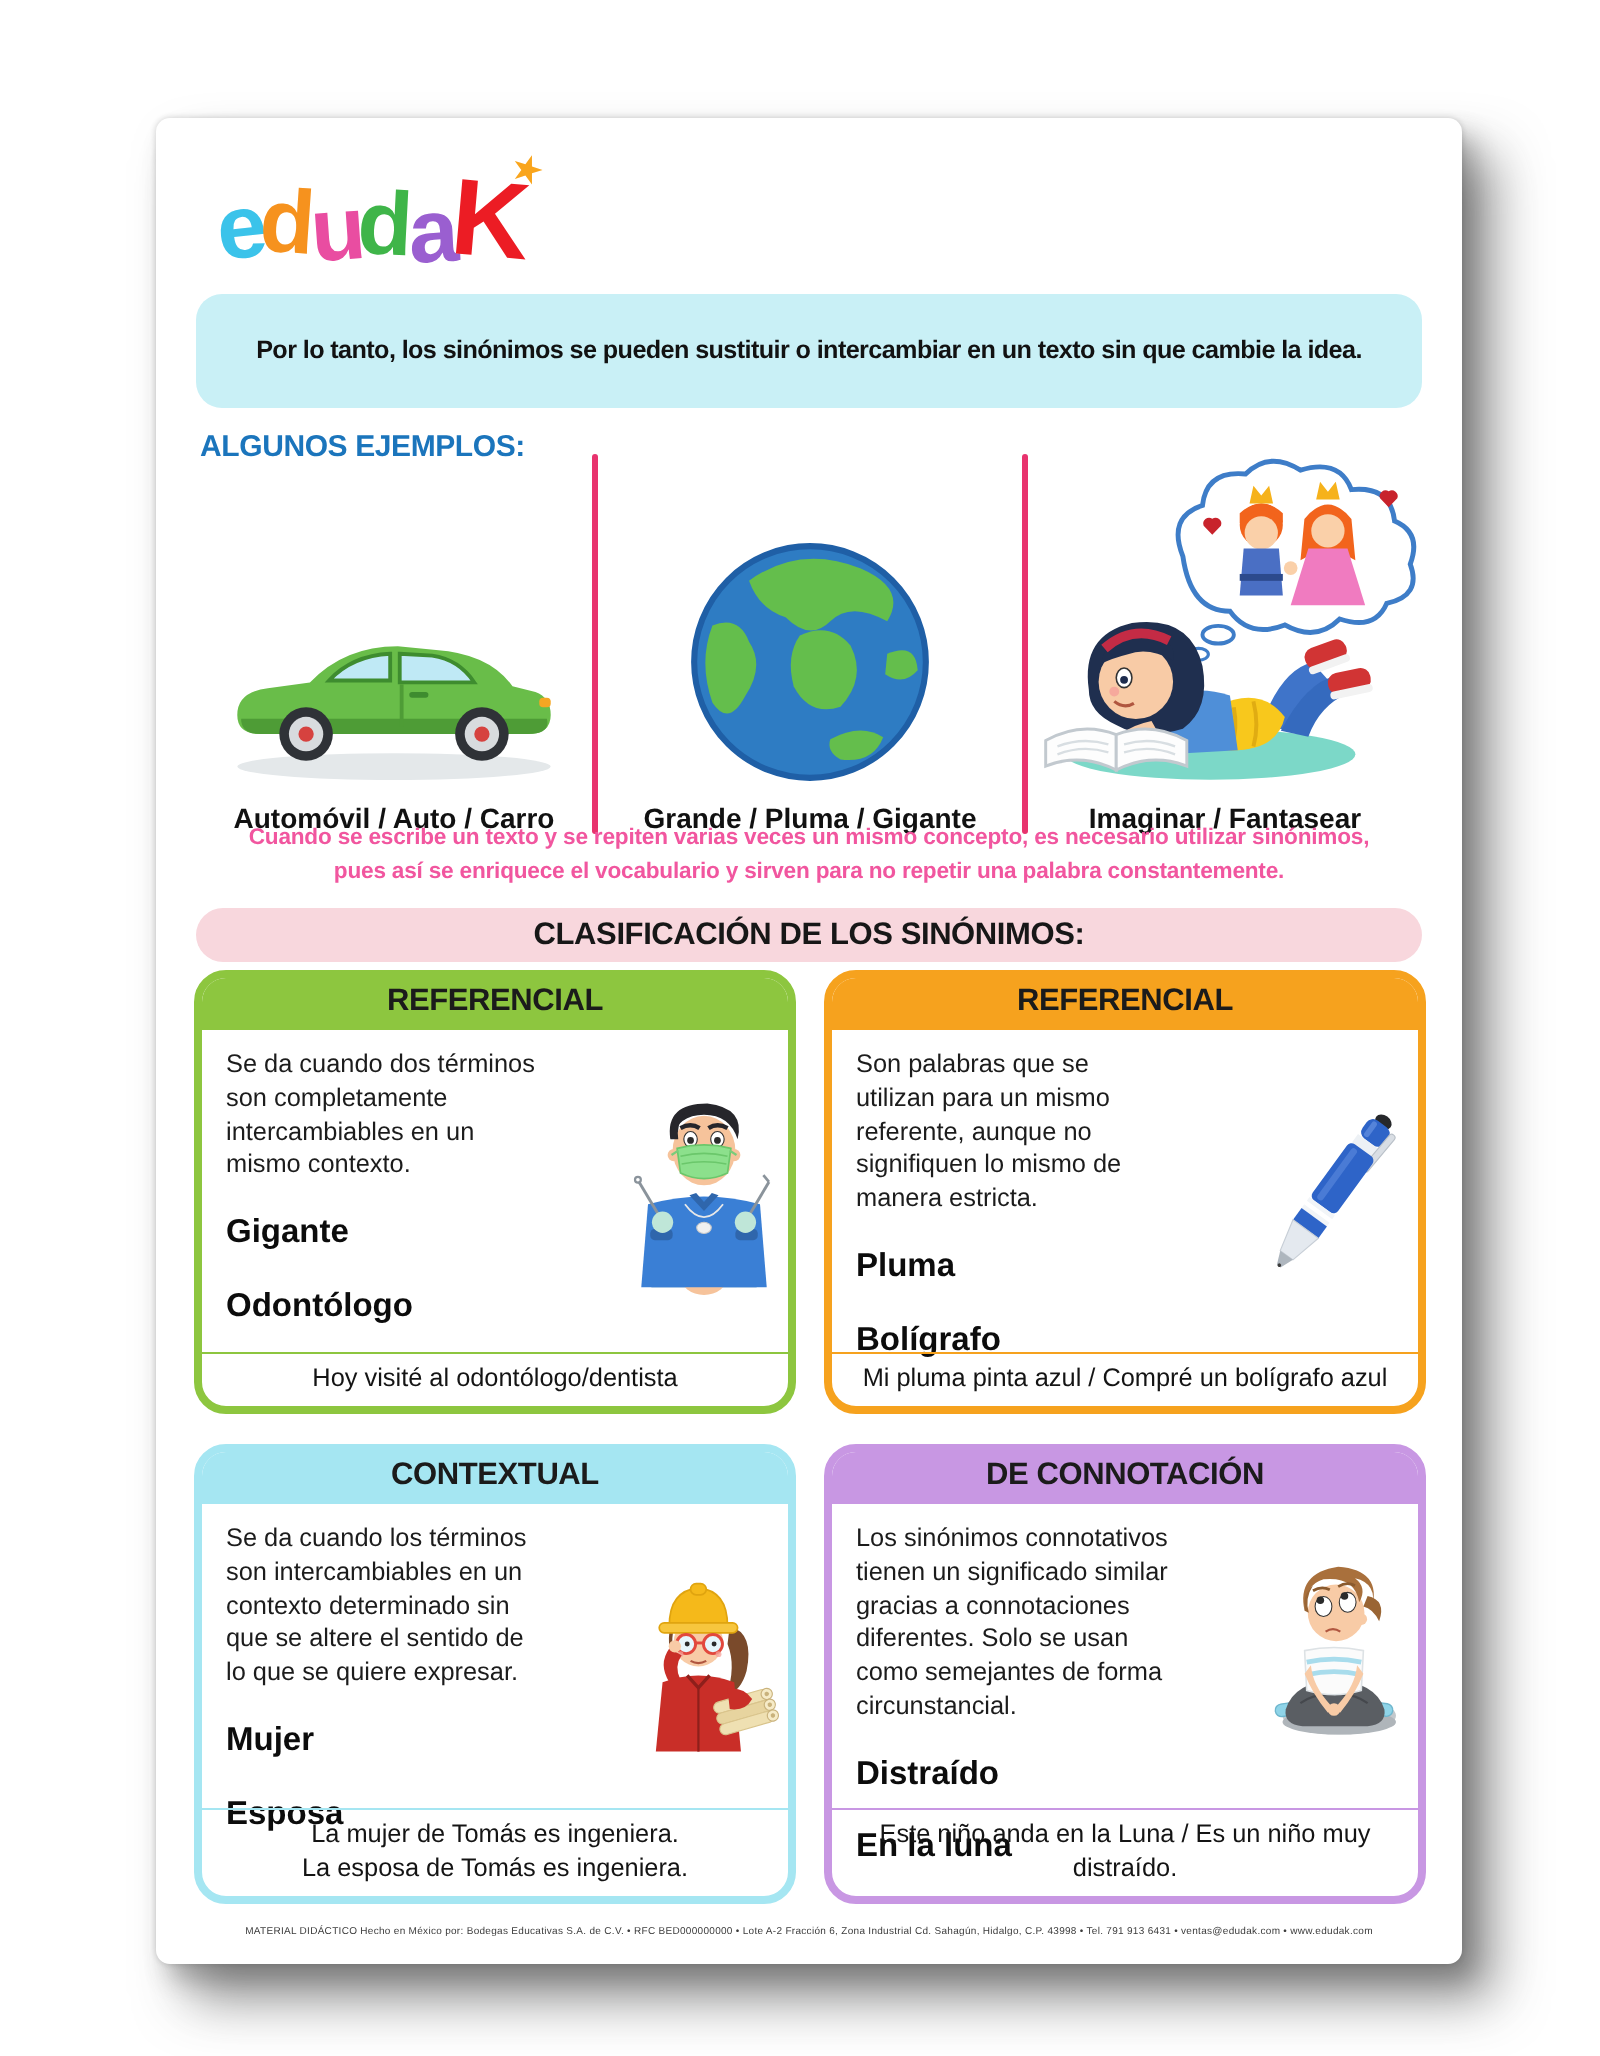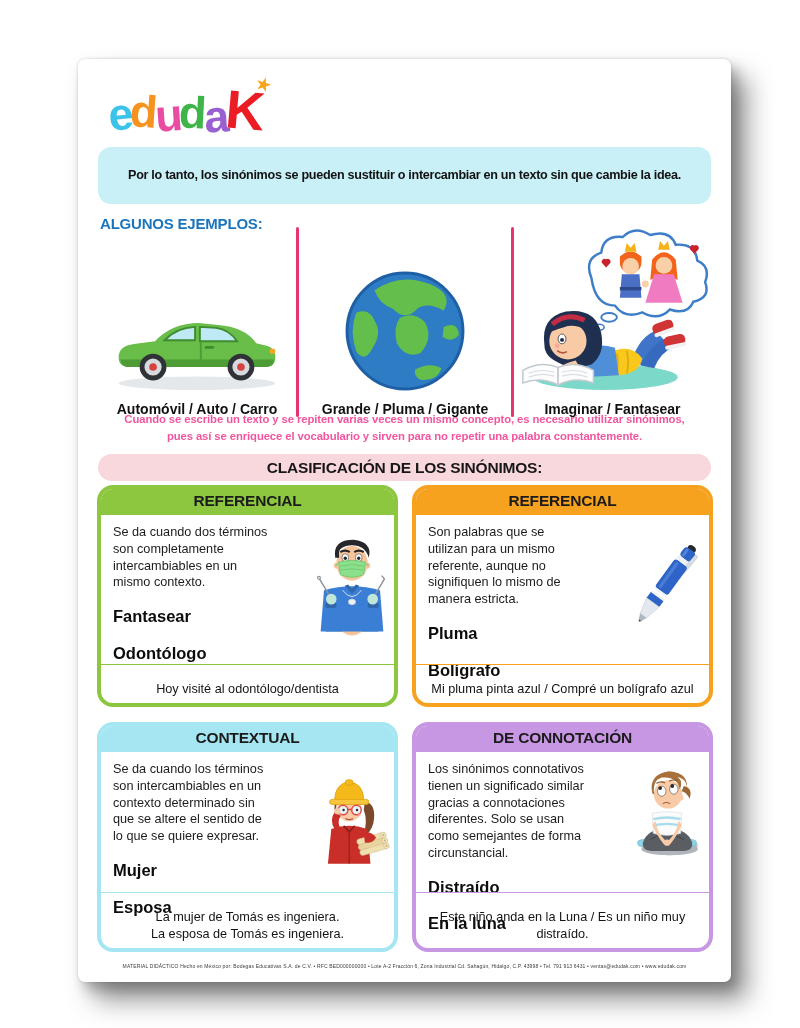--- a/index.html
+++ b/index.html
@@ -53,21 +53,21 @@
     font-size:15.5px; font-weight:bold; color:#171717; letter-spacing:-0.2px;
   }
 
   .cards { position:absolute; left:19px; top:426px; display:grid; grid-template-columns:301px 301px; grid-template-rows:222px 230px; column-gap:14px; row-gap:15px; }
   .card { border:4px solid var(--accent,#999); border-radius:16px; background:#fff; display:flex; flex-direction:column; overflow:hidden; }
   .card-header { background:var(--accent,#999); text-align:center; font-weight:bold; font-size:15.5px; color:#1b1b1b; padding:3px 0 5px; letter-spacing:-0.2px; }
   .card-body { flex:1; display:flex; padding:9px 0 0 12px; min-height:0;gap:41px; }
   .card-text { width:156px; flex-shrink:0; font-size:12.7px; line-height:1.32; color:#1c1c1c; }
   .card-word { font-weight:bold; font-size:16.5px; margin-top:15px; color:#0c0c0c; }
   .card-art { flex:1; display:flex; align-items:flex-end; justify-content:center; min-width:0; overflow:hidden; }
-  .card-footer { border-top:1.5px solid var(--accent,#999); text-align:center; font-size:12.7px; color:#141414; padding:16px 4px 6px; white-space:pre-line; line-height:1.3; }
+  .card-footer { border-top:1.5px solid var(--accent,#999); text-align:center; font-size:12.7px; color:#141414; padding:4px 4px 6px; white-space:pre-line; line-height:1.3; }
 
   .poster-footer { position:absolute; left:40px; right:40px; bottom:13px; text-align:center; font-size:5px; color:#3c3c3c; letter-spacing:.15px; }
 </style>
 </head>
 <body>
 
 <div class="canvas">
   <div class="poster">
 
     <div class="logo">
@@ -183,21 +183,21 @@
 
     <div class="class-bar" style="--accent: #F8D7DD;">CLASIFICACIÓN DE LOS SINÓNIMOS:</div>
 
     <div class="cards">
 
       <div class="card" style="--accent: #8DC63F;">
         <div class="card-header">REFERENCIAL</div>
         <div class="card-body">
           <div class="card-text">
             <span>Se da cuando dos términos son completamente intercambiables en un mismo contexto.</span>
-            <div class="card-word">Fantasear</div>
+            <div class="card-word">Gigante</div>
             <div class="card-word">Odontólogo</div>
           </div>
           <div class="card-art">
             <svg width="138" height="160" viewBox="0 0 150 170">
               <path d="M28,150 Q75,136 122,150 L122,170 L28,170 Z" fill="#2E6FA3"></path>
               <ellipse cx="75" cy="160" rx="21" ry="17" fill="#F6C39B"></ellipse>
               <ellipse cx="75" cy="154" rx="9" ry="7" fill="#6E2317"></ellipse>
               <rect x="68" y="148" width="14" height="3.5" rx="1.7" fill="#fff"></rect>
               <ellipse cx="75" cy="158" rx="5" ry="3" fill="#C4473B"></ellipse>
               <path d="M25,96 Q75,82 125,96 L131,170 L19,170 Z" fill="#3A7FD5"></path>

